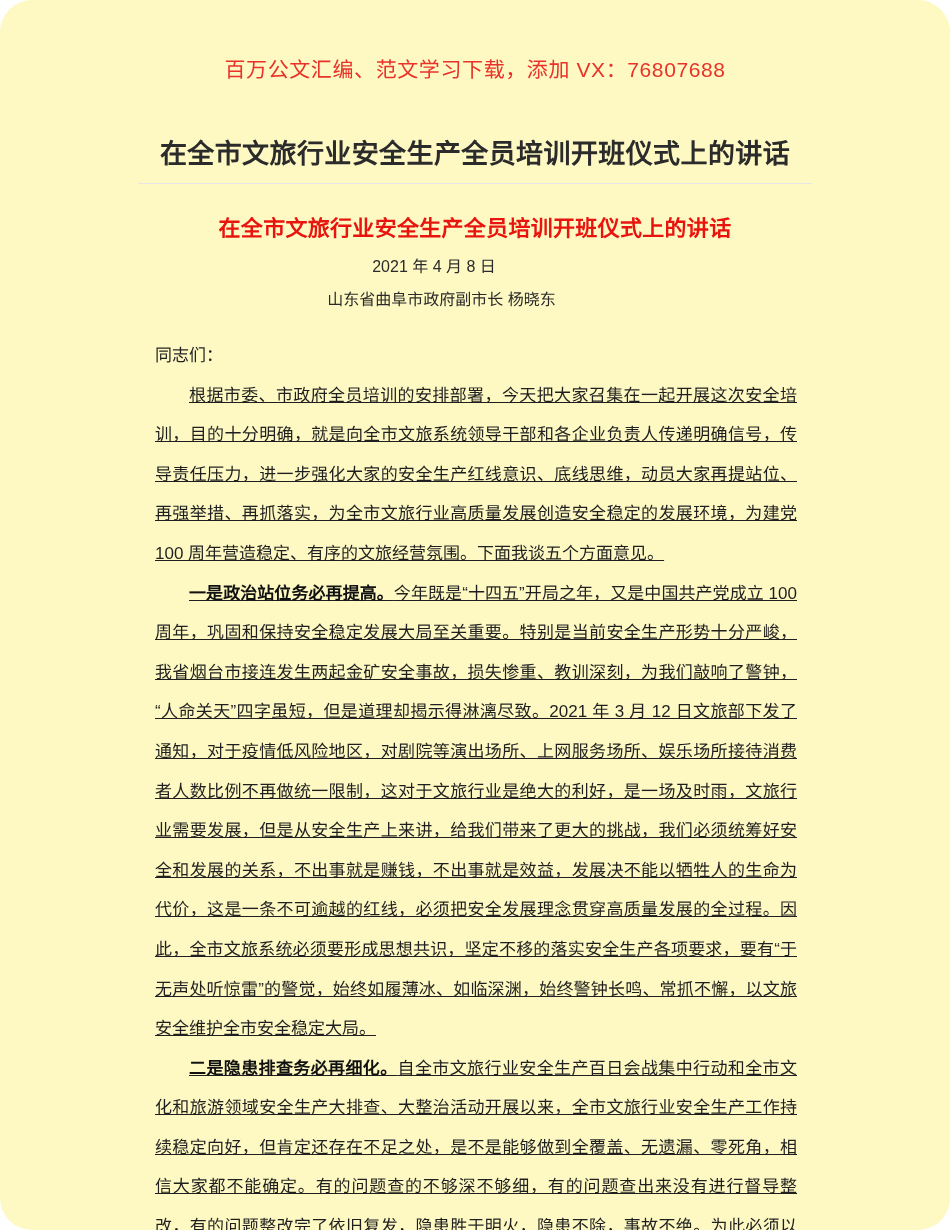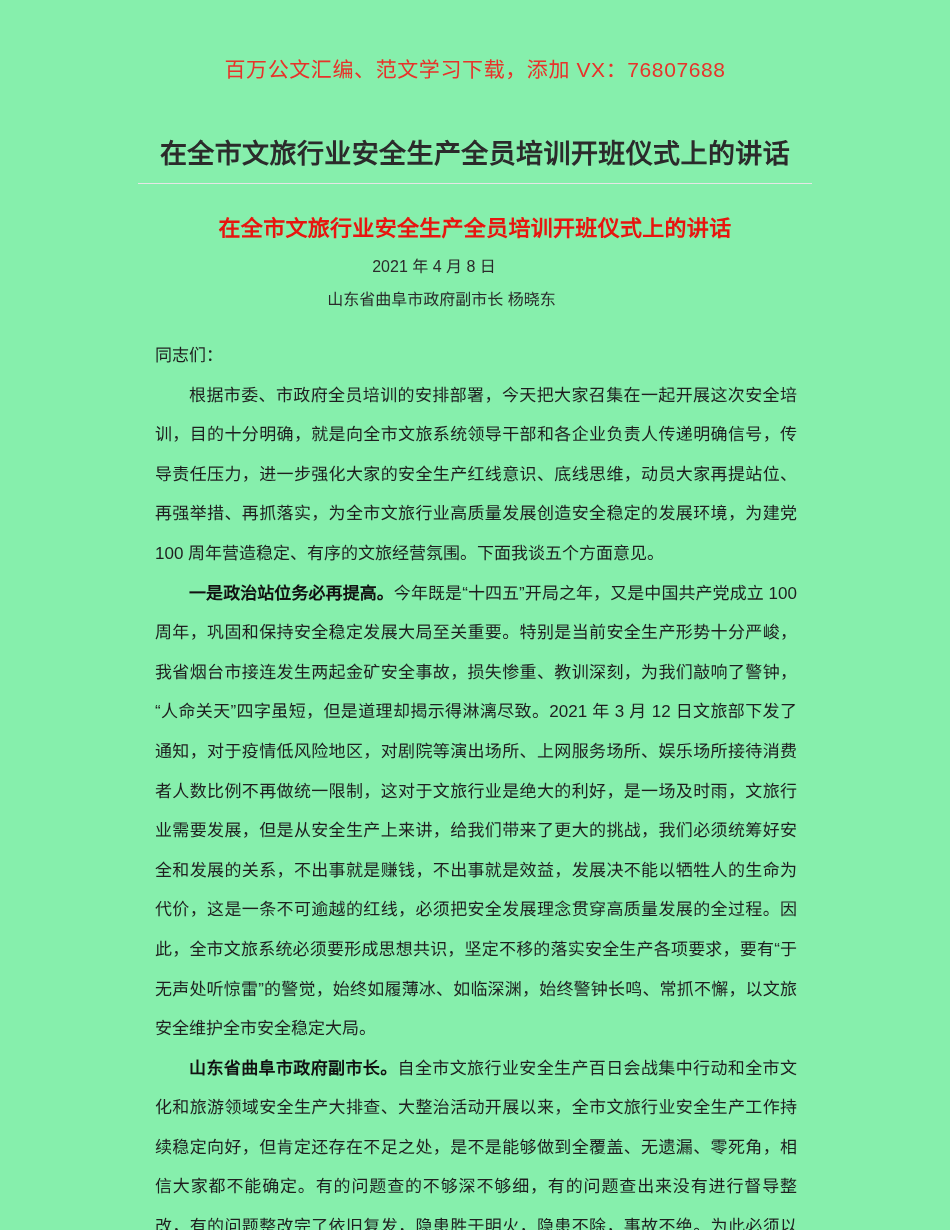--- a/index.html
+++ b/index.html
@@ -13,21 +13,22 @@
     height: 1230px;
     position: relative;
     font-family: "Liberation Sans", "DejaVu Sans", sans-serif;
     color: #1a1a1a;
     overflow: hidden;
   }
 
   .page {
     position: absolute;
     inset: 0;
-    background: #86efac;
+    background: #fef9c3;
+    border-radius: 32px;
   }
 
   
   .promo-banner {
     position: absolute;
     top: 53px;
     left: 0;
     width: 950px;
     text-align: center;
     font-size: 21px;
@@ -105,20 +106,21 @@
     line-height: 39.6px;
     color: #1f1f1f;
     margin: 0;
     text-align: justify;
     text-justify: inter-character;
     letter-spacing: 0px;
     word-break: break-all;
   }
   .para.indent {
     text-indent: 2em;
+    text-decoration: underline;
   }
   .para .lead {
     font-weight: 700;
     color: #111111;
   }
 </style>
 </head>
 <body>
 
 <div class="page">
@@ -137,17 +139,17 @@
 
   <div class="doc-body">
     <p class="para">同志们：</p>
     <p class="para indent">
       <span class="lead"></span><span>根据市委、市政府全员培训的安排部署，今天把大家召集在一起开展这次安全培训，目的十分明确，就是向全市文旅系统领导干部和各企业负责人传递明确信号，传导责任压力，进一步强化大家的安全生产红线意识、底线思维，动员大家再提站位、再强举措、再抓落实，为全市文旅行业高质量发展创造安全稳定的发展环境，为建党 100 周年营造稳定、有序的文旅经营氛围。下面我谈五个方面意见。</span>
     </p>
     <p class="para indent">
       <span class="lead">一是政治站位务必再提高。</span><span>今年既是“十四五”开局之年，又是中国共产党成立 100 周年，巩固和保持安全稳定发展大局至关重要。特别是当前安全生产形势十分严峻，我省烟台市接连发生两起金矿安全事故，损失惨重、教训深刻，为我们敲响了警钟，“人命关天”四字虽短，但是道理却揭示得淋漓尽致。2021 年 3 月 12 日文旅部下发了通知，对于疫情低风险地区，对剧院等演出场所、上网服务场所、娱乐场所接待消费者人数比例不再做统一限制，这对于文旅行业是绝大的利好，是一场及时雨，文旅行业需要发展，但是从安全生产上来讲，给我们带来了更大的挑战，我们必须统筹好安全和发展的关系，不出事就是赚钱，不出事就是效益，发展决不能以牺牲人的生命为代价，这是一条不可逾越的红线，必须把安全发展理念贯穿高质量发展的全过程。因此，全市文旅系统必须要形成思想共识，坚定不移的落实安全生产各项要求，要有“于无声处听惊雷”的警觉，始终如履薄冰、如临深渊，始终警钟长鸣、常抓不懈，以文旅安全维护全市安全稳定大局。</span>
     </p>
     <p class="para indent">
-      <span class="lead">山东省曲阜市政府副市长。</span><span>自全市文旅行业安全生产百日会战集中行动和全市文化和旅游领域安全生产大排查、大整治活动开展以来，全市文旅行业安全生产工作持续稳定向好，但肯定还存在不足之处，是不是能够做到全覆盖、无遗漏、零死角，相信大家都不能确定。有的问题查的不够深不够细，有的问题查出来没有进行督导整改，有的问题整改完了依旧复发，隐患胜于明火，隐患不除，事故不绝。为此必须以更严格</span>
+      <span class="lead">二是隐患排查务必再细化。</span><span>自全市文旅行业安全生产百日会战集中行动和全市文化和旅游领域安全生产大排查、大整治活动开展以来，全市文旅行业安全生产工作持续稳定向好，但肯定还存在不足之处，是不是能够做到全覆盖、无遗漏、零死角，相信大家都不能确定。有的问题查的不够深不够细，有的问题查出来没有进行督导整改，有的问题整改完了依旧复发，隐患胜于明火，隐患不除，事故不绝。为此必须以更严格</span>
     </p>
   </div>
 
 </div>
 
 </body></html>

